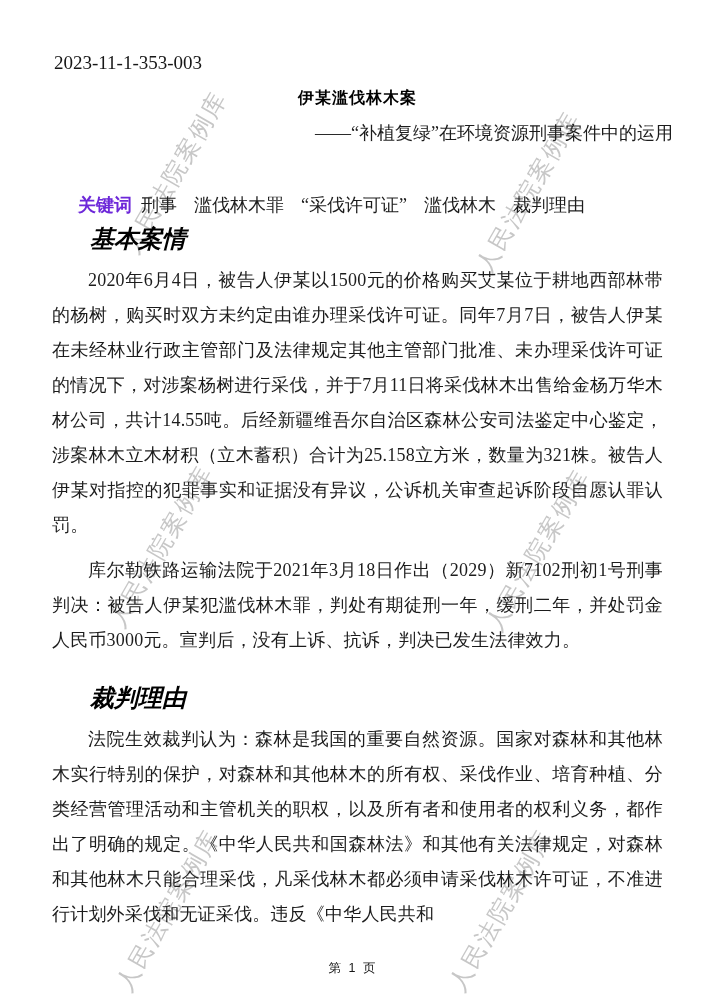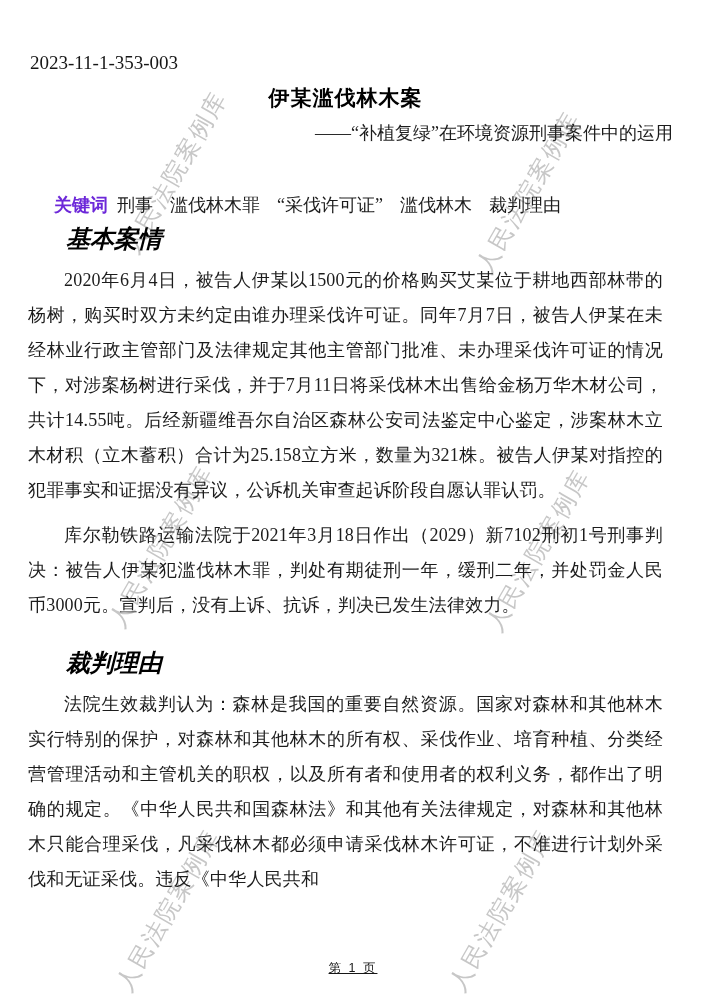--- a/index.html
+++ b/index.html
@@ -9,30 +9,30 @@
     height: 999px;
     margin: 0 auto;
     background: #ffffff;
     overflow: hidden;
     font-family: "Liberation Serif", "DejaVu Serif", serif;
     color: #1c1c1c;
   }
   .content {
     position: relative;
     z-index: 1;
-    padding: 52px 33px 0 18px;
+    padding: 52px 33px 0 42px;
   }
   .doc-number {
     font-size: 19px;
     line-height: 22px;
     margin: 0 0 10px 12px;
     color: #161616;
   }
   .title {
-    font-size: 21px;
+    font-size: 16px;
     line-height: 28px;
     font-weight: bold;
     text-align: center;
     color: #000000;
     margin: 0 0 8px 0;
     letter-spacing: 1px;
   }
   .subtitle {
     font-size: 18px;
     line-height: 27px;
@@ -76,21 +76,20 @@
   .footer {
     position: absolute;
     left: 0; right: 0;
     top: 960px;
     z-index: 1;
     text-align: center;
     font-size: 12.5px;
     letter-spacing: 2px;
     color: #161616;
     font-family: "Liberation Sans", "DejaVu Sans", sans-serif;
-    text-decoration: underline;
   }
   .wm {
     position: absolute;
     z-index: 0;
     white-space: nowrap;
     font-size: 24px;
     letter-spacing: 2px;
     color: #c7c7c7;
     transform: translate(-50%, -50%) rotate(-60deg);
     pointer-events: none;

